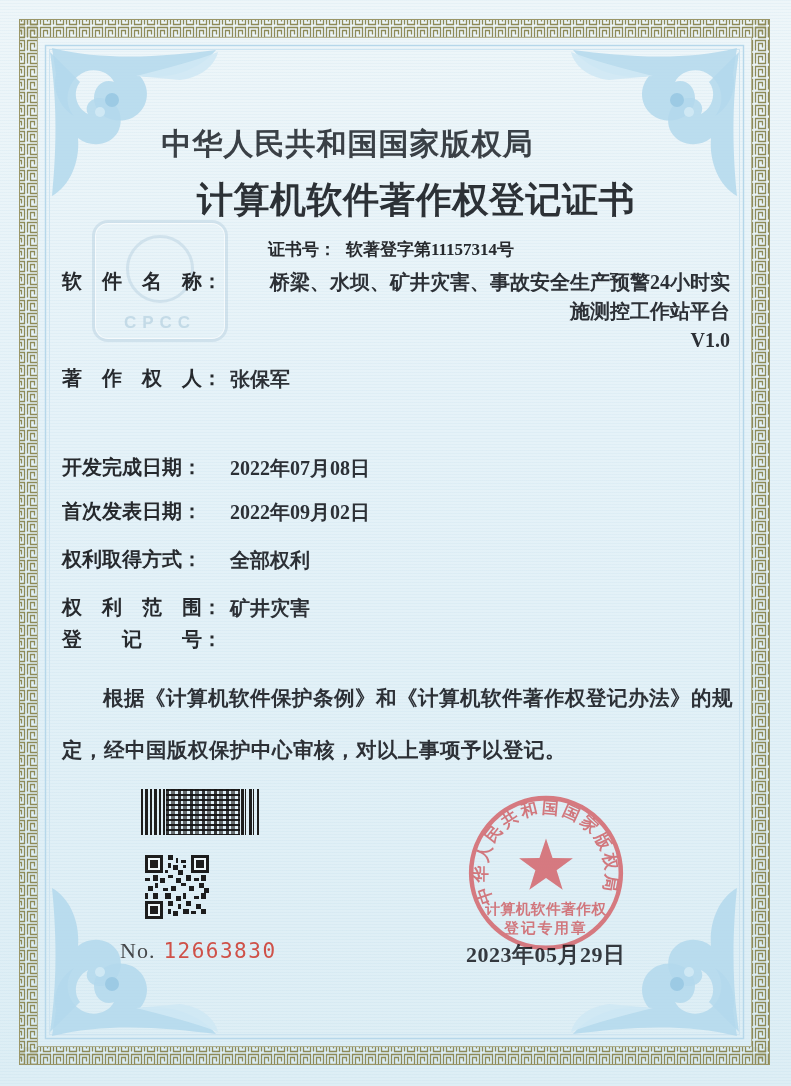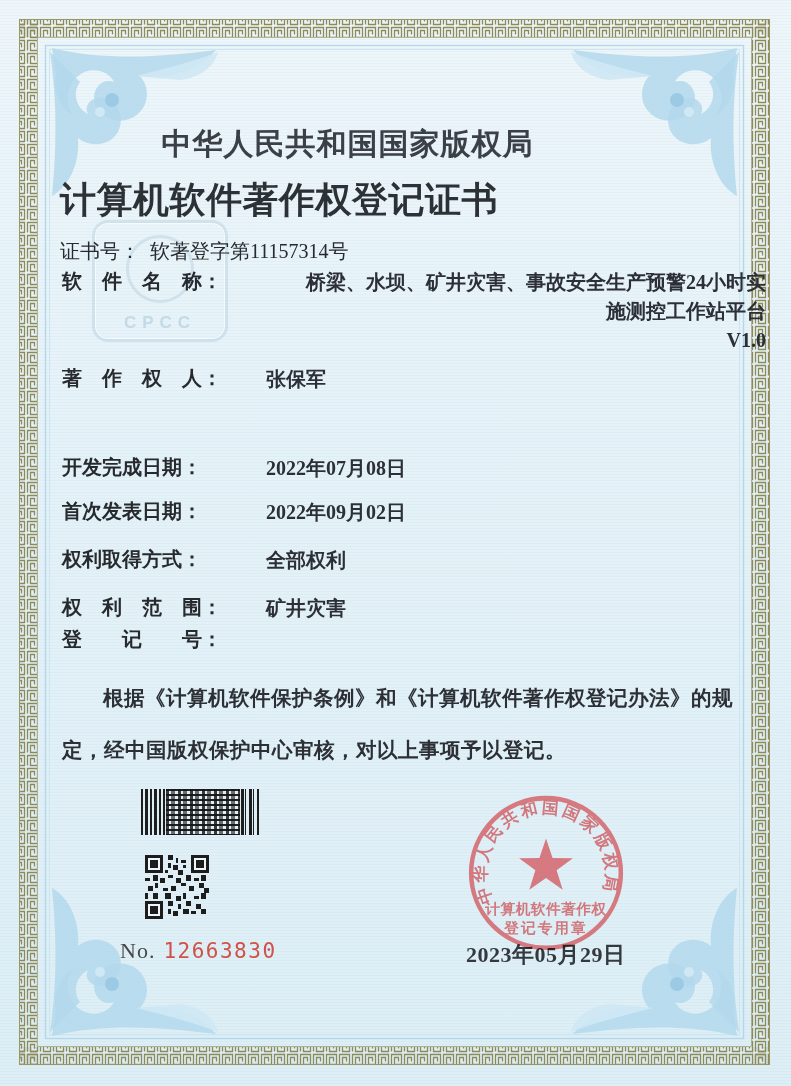--- a/index.html
+++ b/index.html
@@ -34,31 +34,31 @@
     position:absolute;left:0;right:0;bottom:6px;text-align:center;
     font-family:"Liberation Sans","DejaVu Sans",sans-serif;
     font-size:17px;font-weight:bold;letter-spacing:6px;color:rgba(168,198,216,.55);
   }
 
   .authority{
     position:absolute;left:60px;top:124px;width:575px;text-align:center;
     font-size:30px;font-weight:600;letter-spacing:1px;color:#3a4046;
   }
   .cert-title{
-    position:absolute;left:60px;top:176px;width:575px;text-align:left;
+    position:absolute;left:60px;top:176px;width:575px;text-align:right;
     font-size:36px;font-weight:800;letter-spacing:.5px;color:#2c3136;
   }
   .cert-no{
-    position:absolute;left:60px;top:238px;width:662px;text-align:left;
-    font-size:20px;font-weight:400;color:#26292d;
+    position:absolute;left:60px;top:238px;width:662px;text-align:center;
+    font-size:17px;font-weight:700;color:#26292d;
   }
   .cert-no .cn-label{margin-right:10px;}
 
   .fields{position:absolute;left:62px;top:268px;width:672px;}
-  .row{position:absolute;left:0;display:flex;align-items:flex-start;gap:36px;}
+  .row{position:absolute;left:0;display:flex;align-items:flex-start;}
   .row-0{top:0;}
   .row-1{top:97px;}
   .row-2{top:186px;}
   .row-3{top:230px;}
   .row-4{top:278px;}
   .row-5{top:326px;}
   .row-6{top:358px;}
   .lbl{
     flex:0 0 160px;font-size:20px;font-weight:700;color:#26292d;white-space:nowrap;
   }

